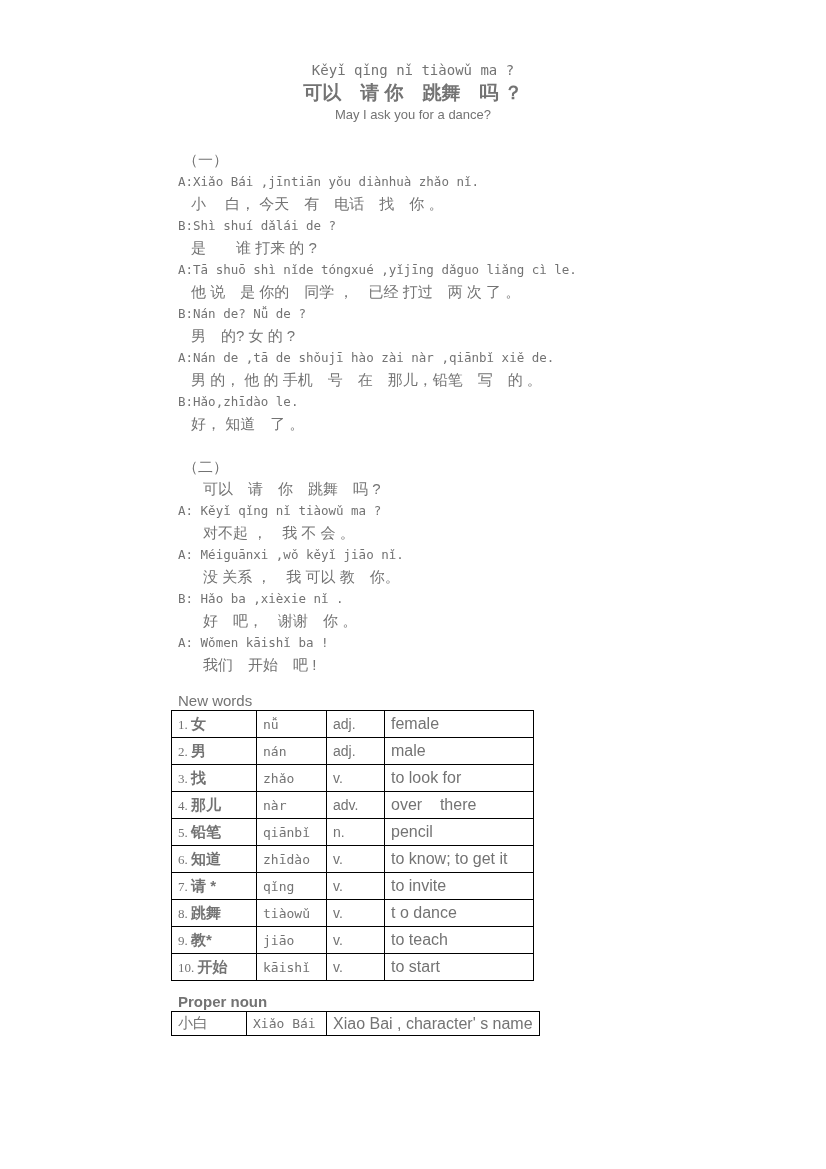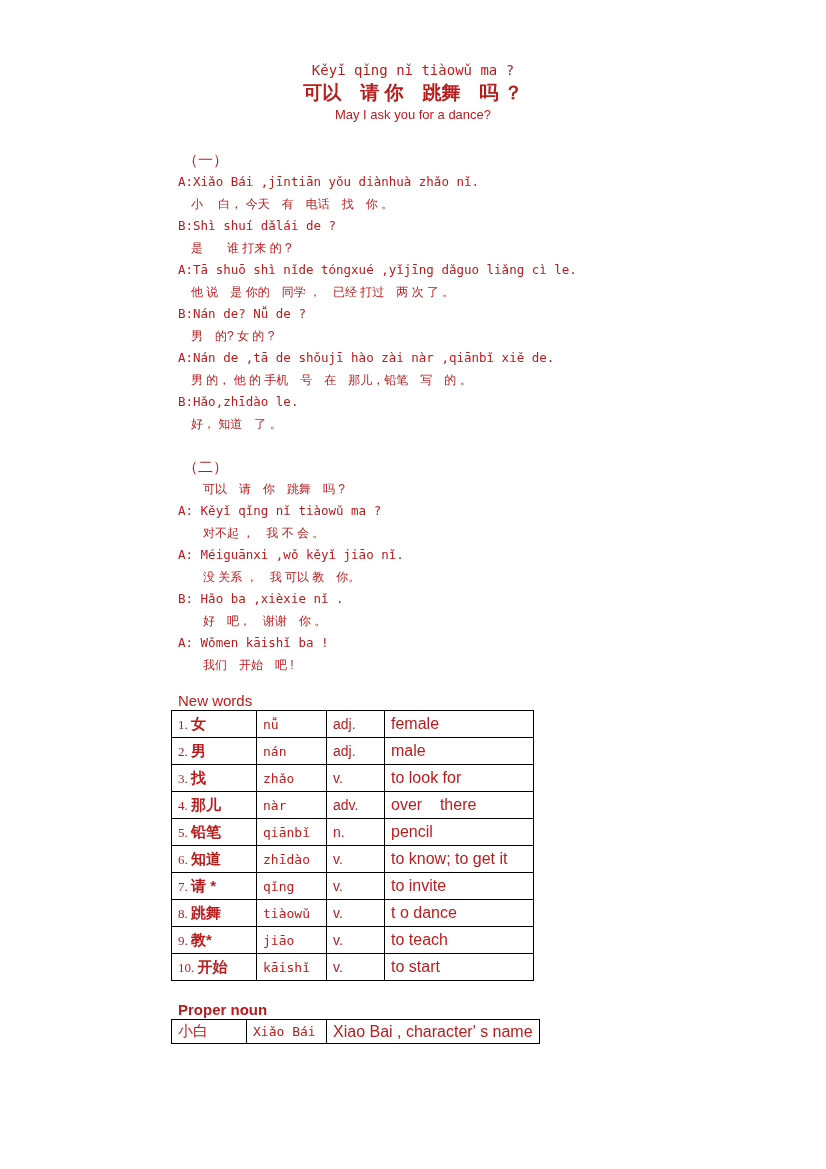--- a/index.html
+++ b/index.html
@@ -3,21 +3,21 @@
 <meta charset="utf-8">
 <style>
   * { box-sizing: border-box; margin: 0; padding: 0; }
   html, body { background: #ffffff; }
   .page {
     position: relative;
     width: 720px;
     height: 1169px;
     margin: 0 auto;
     background: #ffffff;
-    color: #b91c1c;
+    color: #737373;
     font-family: "Liberation Sans", sans-serif;
     overflow: hidden;
   }
   
   .title-block { padding-top: 61px; text-align: center; }
   .title-pinyin {
     font-family: "DejaVu Sans Mono", monospace;
     font-size: 14px;
     line-height: 19px;
     white-space: pre;
@@ -38,26 +38,26 @@
   
   .dialog { margin-left: 125px; }
   .section-one { margin-top: 25px; }
   .section-two { margin-top: 21px; }
   .line { height: 22px; line-height: 22px; white-space: pre; }
   .label-line { font-size: 15px; padding-left: 5px; }
   .pinyin-line {
     font-family: "DejaVu Sans Mono", monospace;
     font-size: 12.5px;
   }
-  .hanzi-line { font-size: 12px; }
+  .hanzi-line { font-size: 15px; }
   .section-one .hanzi-line { padding-left: 13px; }
   .section-two .hanzi-line { padding-left: 25px; }
   
   .words-block { margin-left: 118px; margin-top: 16px; }
-  .proper-block { margin-left: 118px; margin-top: 20px; }
+  .proper-block { margin-left: 118px; margin-top: 12px; }
   .block-heading {
     font-size: 15px;
     line-height: 18px;
     margin: 0 0 0 7px;
     font-weight: 400;
   }
   .proper-block .block-heading { font-weight: 700; }
   table.vocab { border-collapse: collapse; table-layout: fixed; margin-top: 0; }
   .vocab td {
     border: 1px solid #000000;

